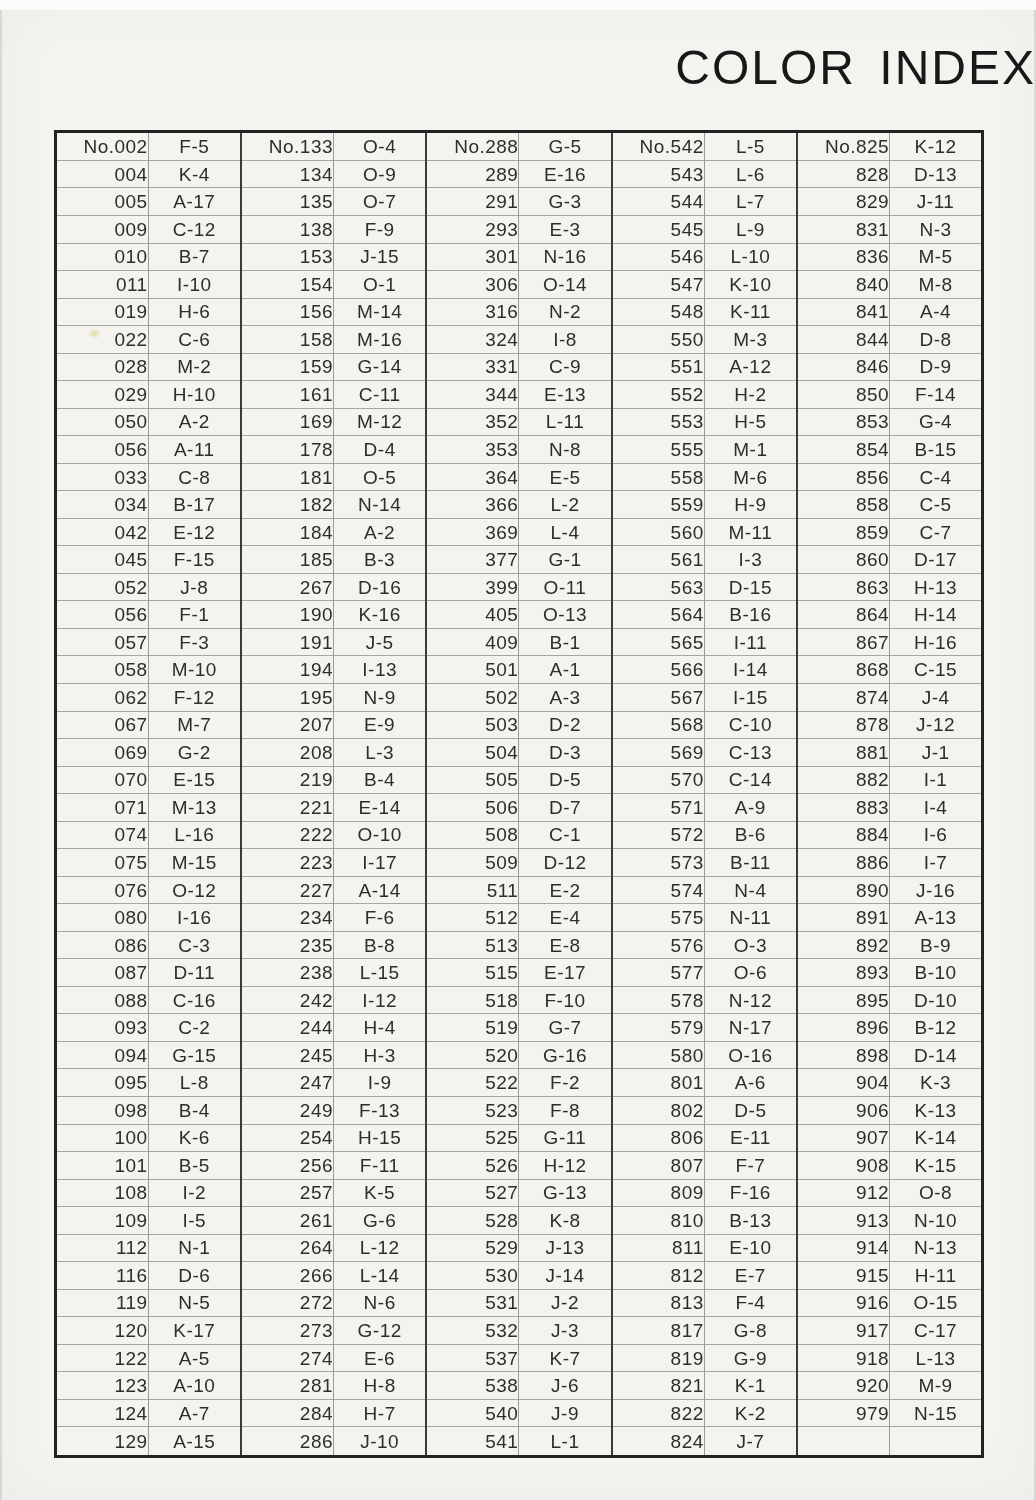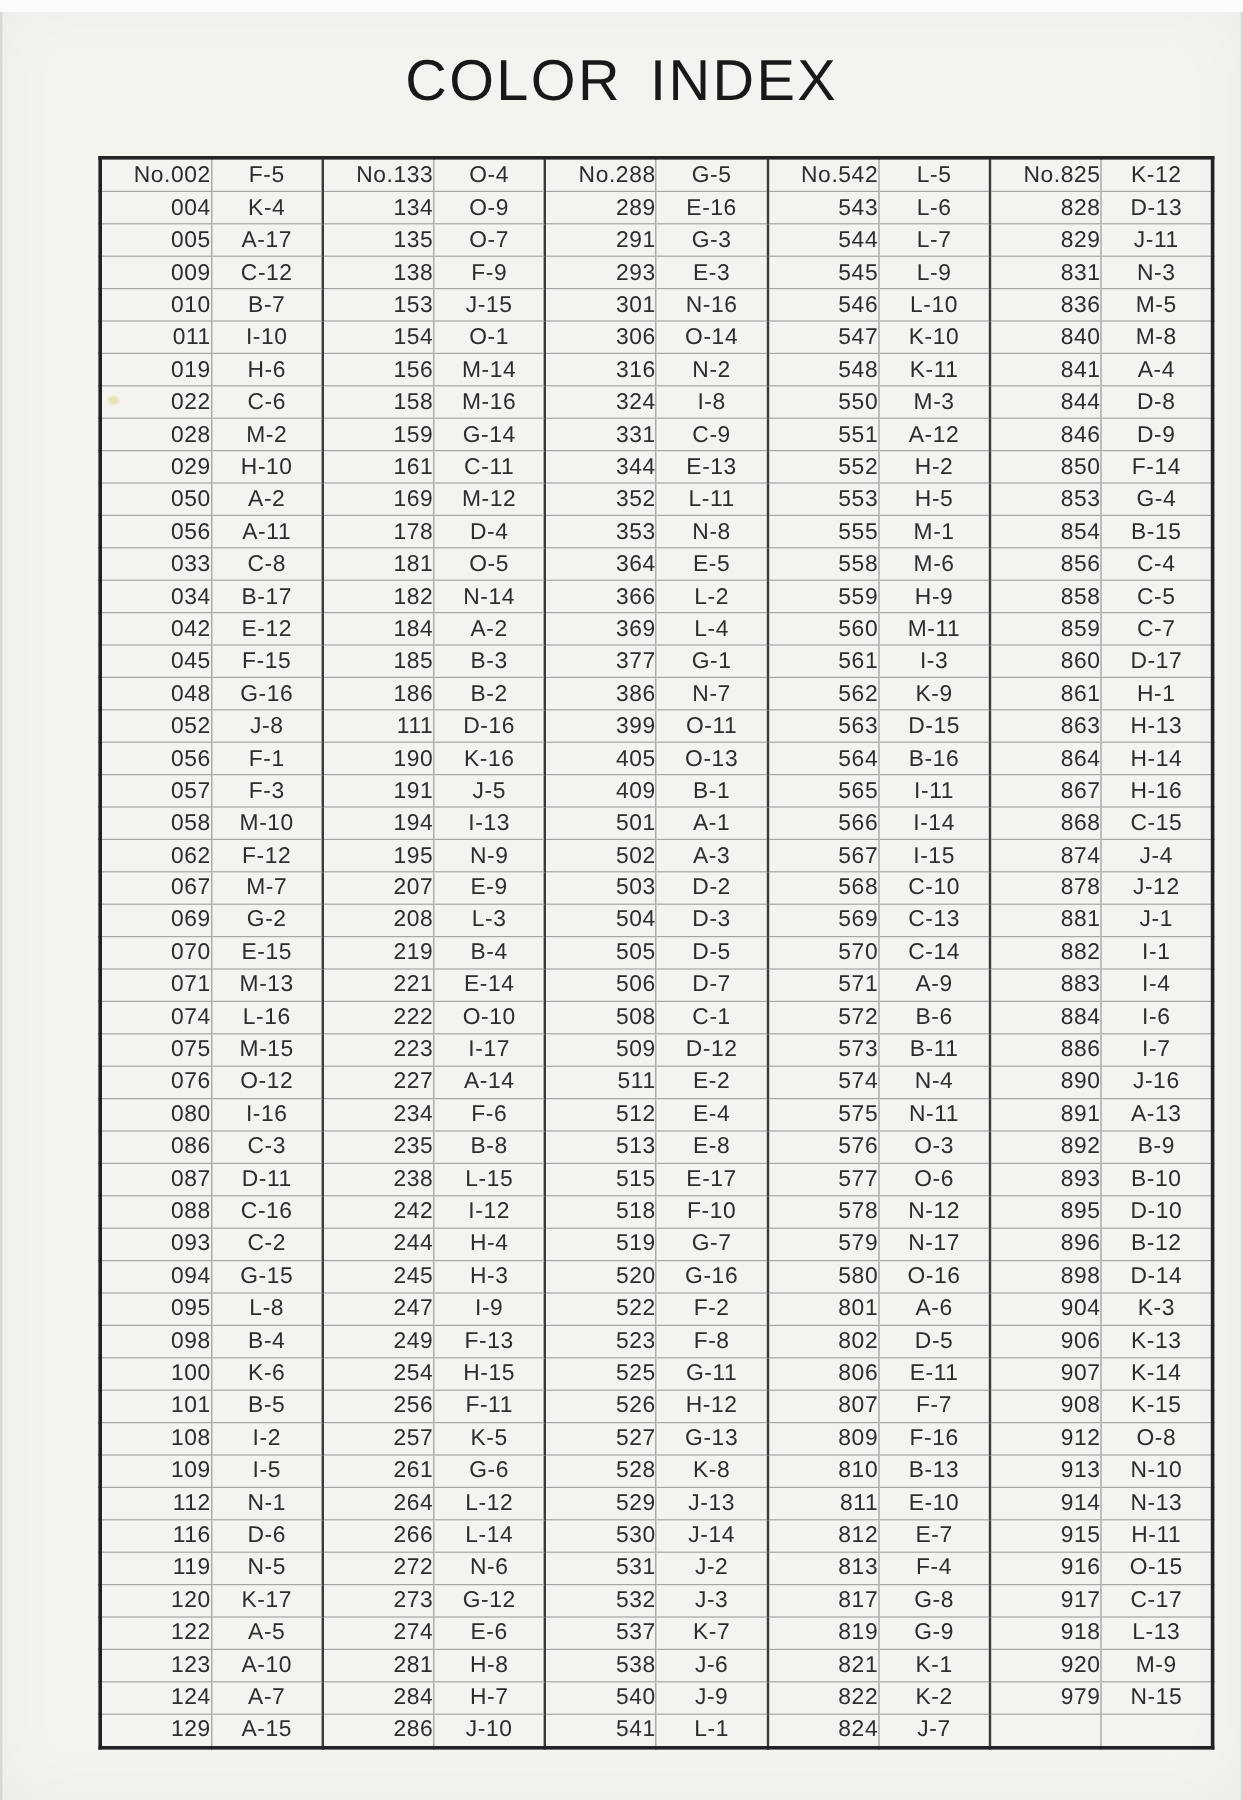--- a/index.html
+++ b/index.html
@@ -21,40 +21,39 @@
     left: 0; top: 0;
     width: 100%; height: 10px;
     background: #fbfbfa;
   }
   .page-title {
     position: absolute;
     top: 40px;
     left: 0;
     width: 100%;
     margin: 0;
-    text-align: center;
+    text-align: right;
     font-size: 48px;
     font-weight: 400;
     letter-spacing: 2px;
     word-spacing: 8px;
     color: #181818;
   }
   table.color-index {
     position: absolute;
     left: 54px;
     top: 130px;
     width: 930px;
     height: 1328px;
     border-collapse: collapse;
     table-layout: fixed;
     border: 3px solid #232323;
     font-size: 19px;
     color: #2d2d2d;
     letter-spacing: 0.5px;
-    margin-left: 28px;
   }
   table.color-index td {
     padding: 0;
     vertical-align: middle;
     white-space: nowrap;
     overflow: hidden;
     line-height: 1;
   }
   td.no-cell {
     text-align: right;
@@ -288,35 +287,23 @@
           <td class="no-cell group-start">185</td>
           <td class="pos-cell">B-3</td>
           <td class="no-cell group-start">377</td>
           <td class="pos-cell">G-1</td>
           <td class="no-cell group-start">561</td>
           <td class="pos-cell">I-3</td>
           <td class="no-cell group-start">860</td>
           <td class="pos-cell">D-17</td>
         </tr>
         <tr>
-          <td class="no-cell">048</td>
-          <td class="pos-cell">G-16</td>
-          <td class="no-cell group-start">186</td>
-          <td class="pos-cell">B-2</td>
-          <td class="no-cell group-start">386</td>
-          <td class="pos-cell">N-7</td>
-          <td class="no-cell group-start">562</td>
-          <td class="pos-cell">K-9</td>
-          <td class="no-cell group-start">861</td>
-          <td class="pos-cell">H-1</td>
-        </tr>
-        <tr>
           <td class="no-cell">052</td>
           <td class="pos-cell">J-8</td>
-          <td class="no-cell group-start">111</td>
+          <td class="no-cell group-start">267</td>
           <td class="pos-cell">D-16</td>
           <td class="no-cell group-start">399</td>
           <td class="pos-cell">O-11</td>
           <td class="no-cell group-start">563</td>
           <td class="pos-cell">D-15</td>
           <td class="no-cell group-start">863</td>
           <td class="pos-cell">H-13</td>
         </tr>
         <tr>
           <td class="no-cell">056</td>

